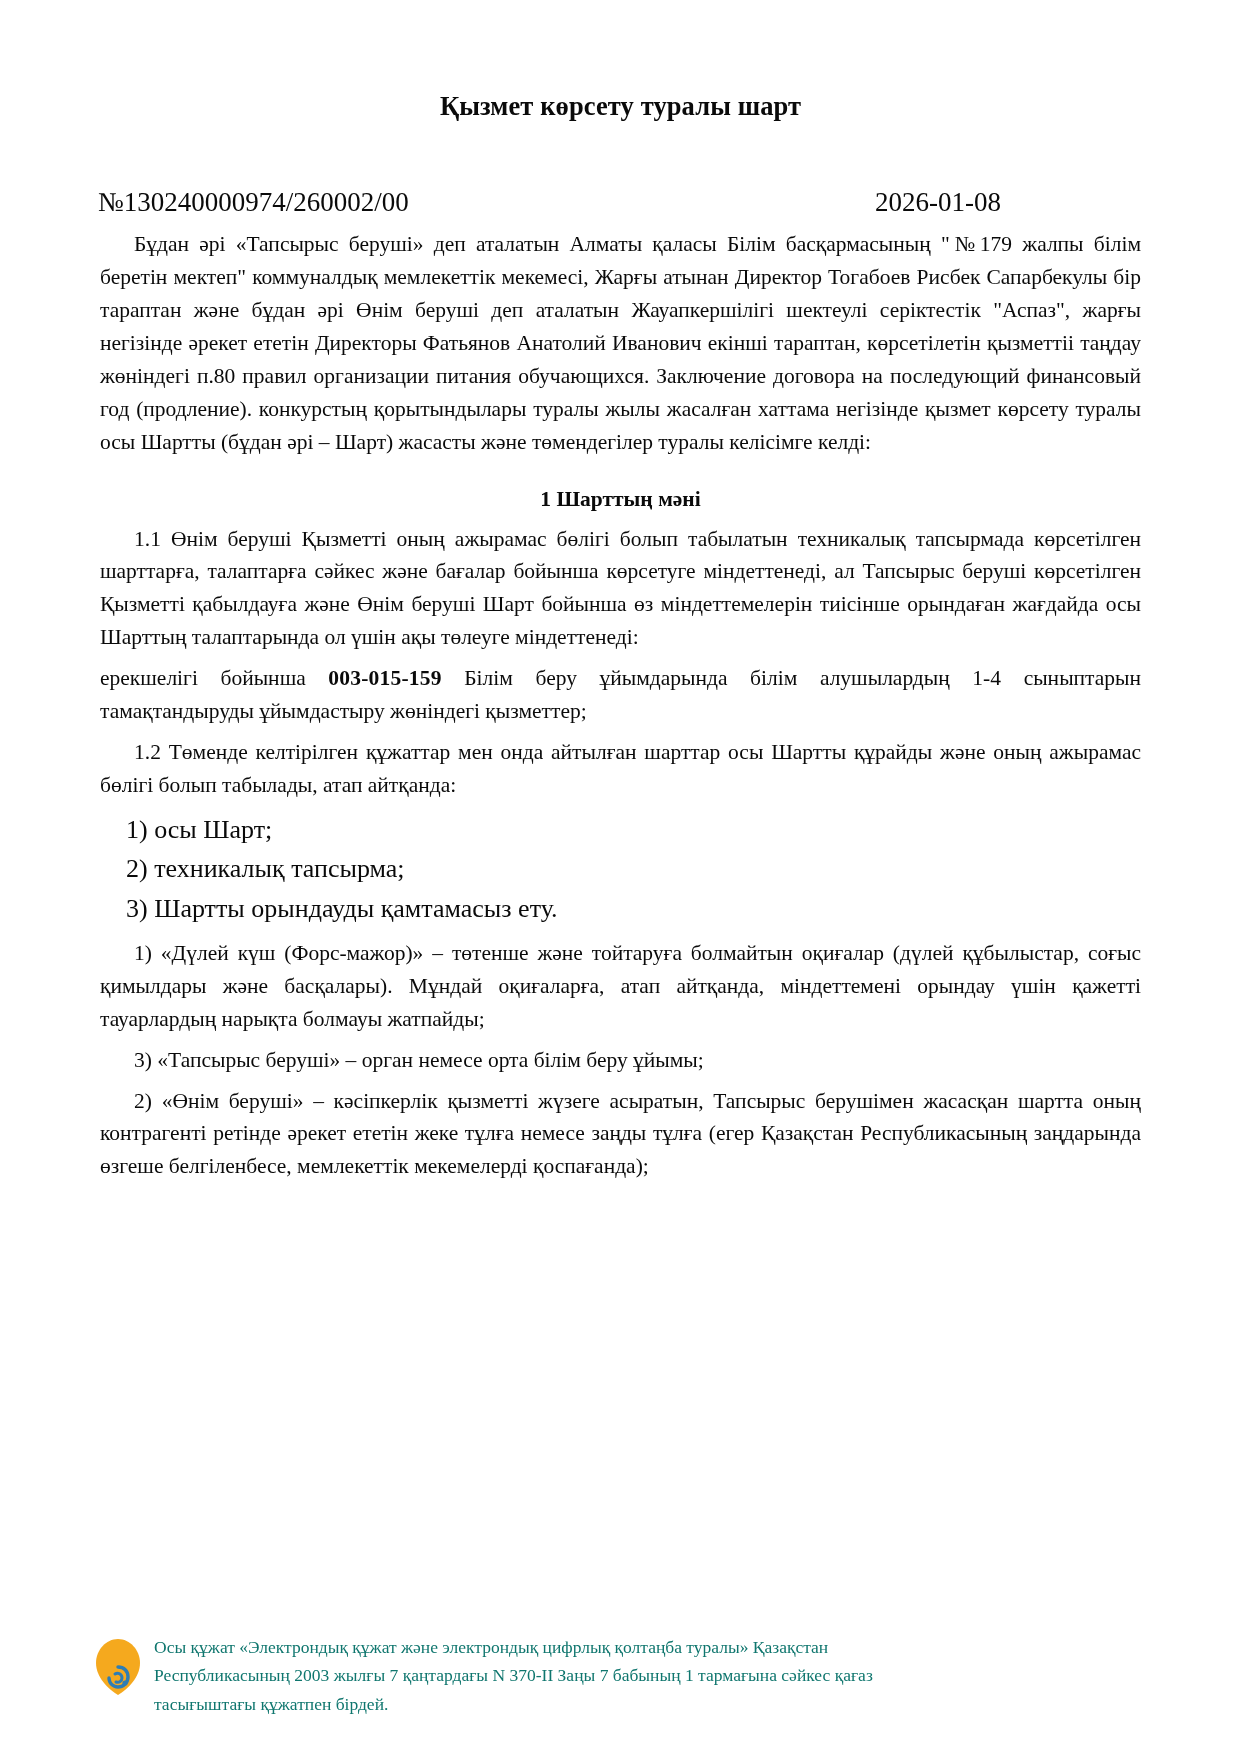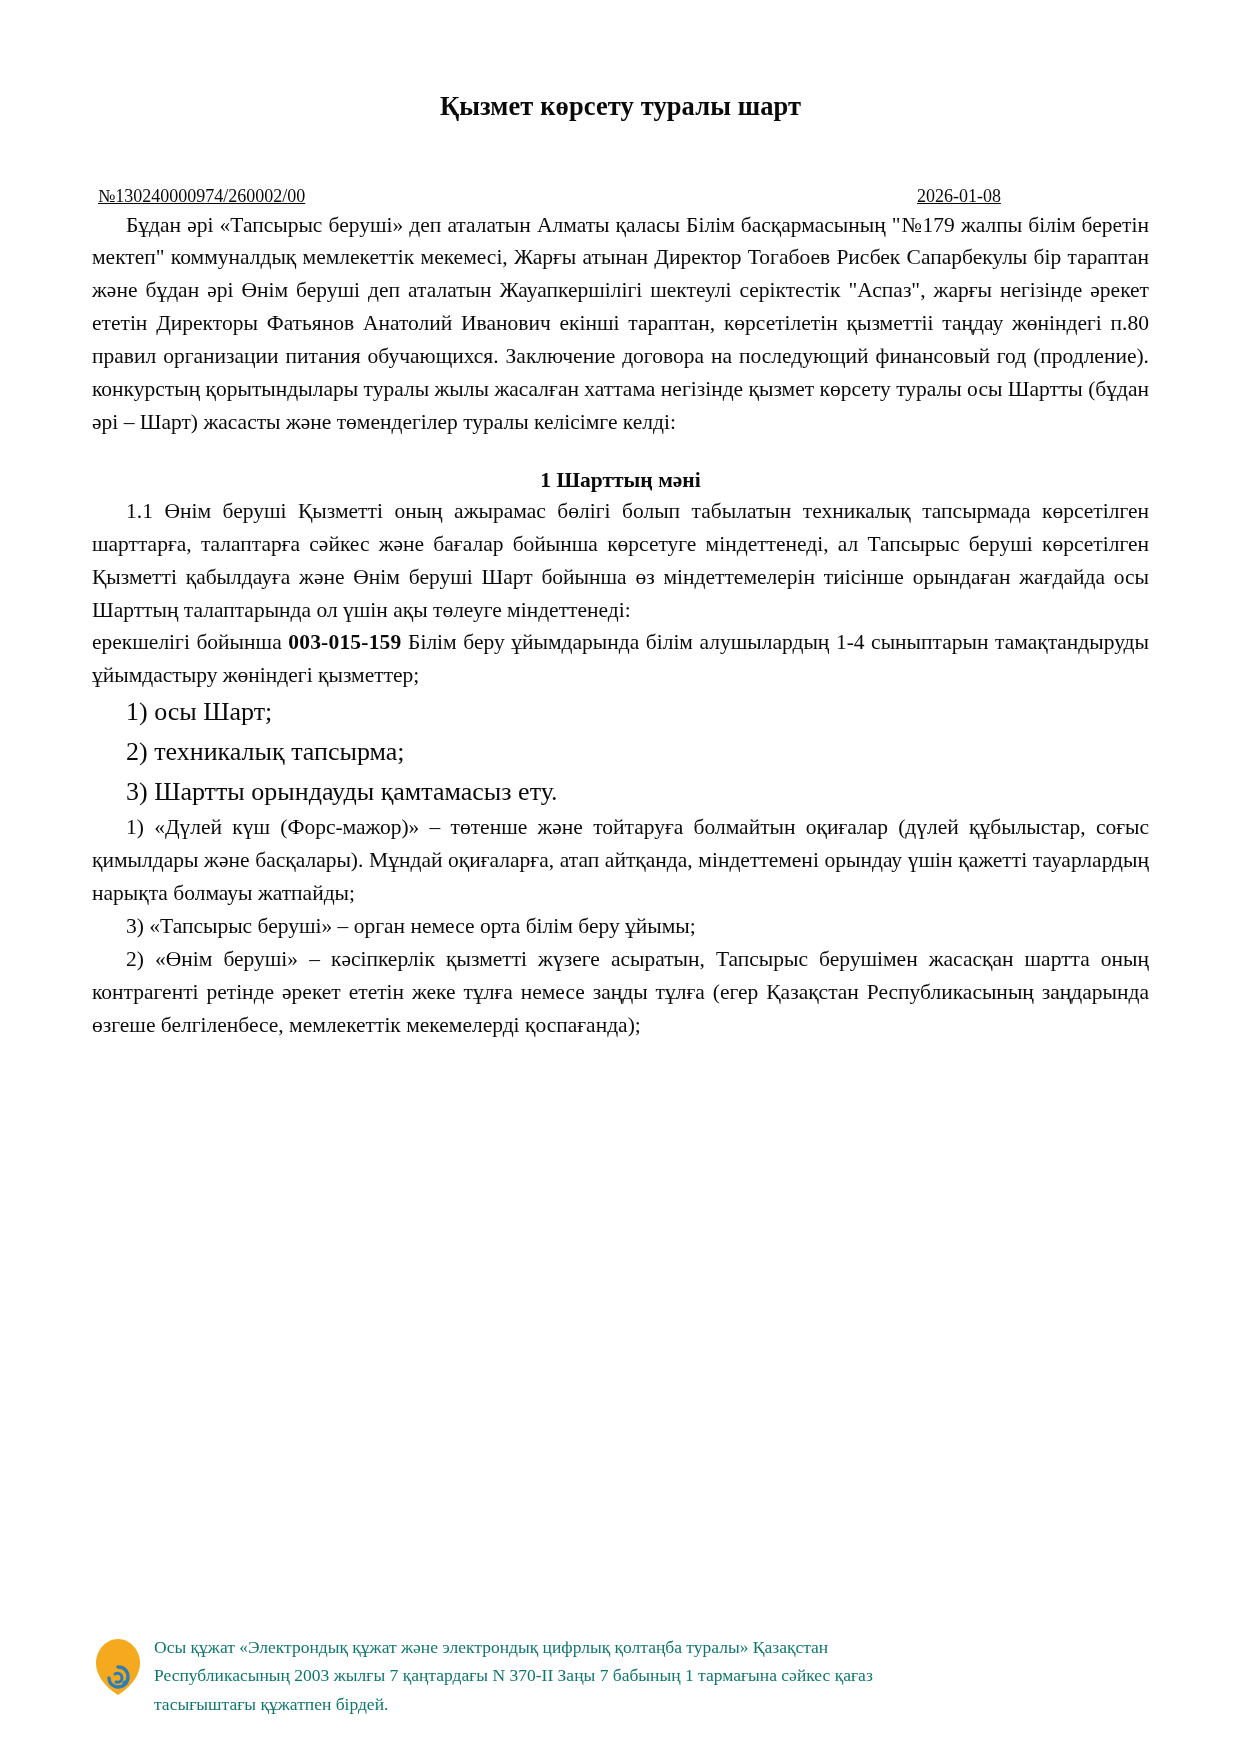--- a/index.html
+++ b/index.html
@@ -28,33 +28,32 @@
     font-weight: bold;
     letter-spacing: 0.1px;
     margin: 12px 0 0 0;
     line-height: 1.25;
   }
   .meta-row {
     display: flex;
     justify-content: space-between;
     align-items: baseline;
     margin-top: 62px;
-    font-size: 18px;
+    font-size: 27px;
     line-height: 1.3;
-    text-decoration: underline;
   }
   .meta-row .meta-number { padding-left: 6px; }
   .meta-row .meta-date { padding-right: 148px; }
 
   p.body-text {
     font-size: 21.5px;
     line-height: 1.53;
     text-align: justify;
     text-justify: inter-word;
-    margin: 0;
+    margin: 8px;
     padding: 0;
     -webkit-hyphens: none;
     hyphens: none;
   }
   .para-indent { text-indent: 34px; }
   .gap-lg { margin-top: 27px; }
   .gap-md { margin-top: 24px; }
 
   .section-heading {
     text-align: center;
@@ -116,20 +115,21 @@
   </div>
 
   <p class="body-text para-indent gap-lg">Бұдан әрі «Тапсырыс беруші» деп аталатын Алматы қаласы Білім басқармасының "№179 жалпы білім беретін мектеп" коммуналдық мемлекеттік мекемесі, Жарғы атынан Директор Тогабоев Рисбек Сапарбекулы бір тараптан және бұдан әрі Өнім беруші деп аталатын Жауапкершілігі шектеулі серіктестік "Аспаз", жарғы негізінде әрекет ететін Директоры Фатьянов Анатолий Иванович екінші тараптан, көрсетілетін қызметтіі таңдау жөніндегі п.80 правил организации питания обучающихся. Заключение договора на последующий финансовый год (продление). конкурстың қорытындылары туралы жылы жасалған хаттама негізінде қызмет көрсету туралы осы Шартты (бұдан әрі – Шарт) жасасты және төмендегілер туралы келісімге келді:</p>
 
   <h2 class="section-heading">1 Шарттың мәні</h2>
 
   <p class="body-text para-indent gap-md">1.1 Өнім беруші Қызметті оның ажырамас бөлігі болып табылатын техникалық тапсырмада көрсетілген шарттарға, талаптарға сәйкес және бағалар бойынша көрсетуге міндеттенеді, ал Тапсырыс беруші көрсетілген Қызметті қабылдауға және Өнім беруші Шарт бойынша өз міндеттемелерін тиісінше орындаған жағдайда осы Шарттың талаптарында ол үшін ақы төлеуге міндеттенеді:</p>
 
   <p class="body-text gap-lg"><span>ерекшелігі бойынша </span><span class="code-bold">003-015-159</span><span> Білім беру ұйымдарында білім алушылардың 1-4 сыныптарын тамақтандыруды ұйымдастыру жөніндегі қызметтер;</span></p>
 
+  <p class="body-text para-indent gap-lg">1.2 Төменде келтірілген құжаттар мен онда айтылған шарттар осы Шартты құрайды және оның ажырамас бөлігі болып табылады, атап айтқанда:</p>
 
   <p class="list-item gap-md">1) осы Шарт;</p>
   <p class="list-item gap-md">2) техникалық тапсырма;</p>
   <p class="list-item gap-md">3) Шартты орындауды қамтамасыз ету.</p>
 
 
   <p class="body-text para-indent gap-md">1) «Дүлей күш (Форс-мажор)» – төтенше және тойтаруға болмайтын оқиғалар (дүлей құбылыстар, соғыс қимылдары және басқалары). Мұндай оқиғаларға, атап айтқанда, міндеттемені орындау үшін қажетті тауарлардың нарықта болмауы жатпайды;</p>
   <p class="body-text para-indent gap-md">3) «Тапсырыс беруші» – орган немесе орта білім беру ұйымы;</p>
   <p class="body-text para-indent gap-md">2) «Өнім беруші» – кәсіпкерлік қызметті жүзеге асыратын, Тапсырыс берушімен жасасқан шартта оның контрагенті ретінде әрекет ететін жеке тұлға немесе заңды тұлға (егер Қазақстан Республикасының заңдарында өзгеше белгіленбесе, мемлекеттік мекемелерді қоспағанда);</p>
 

